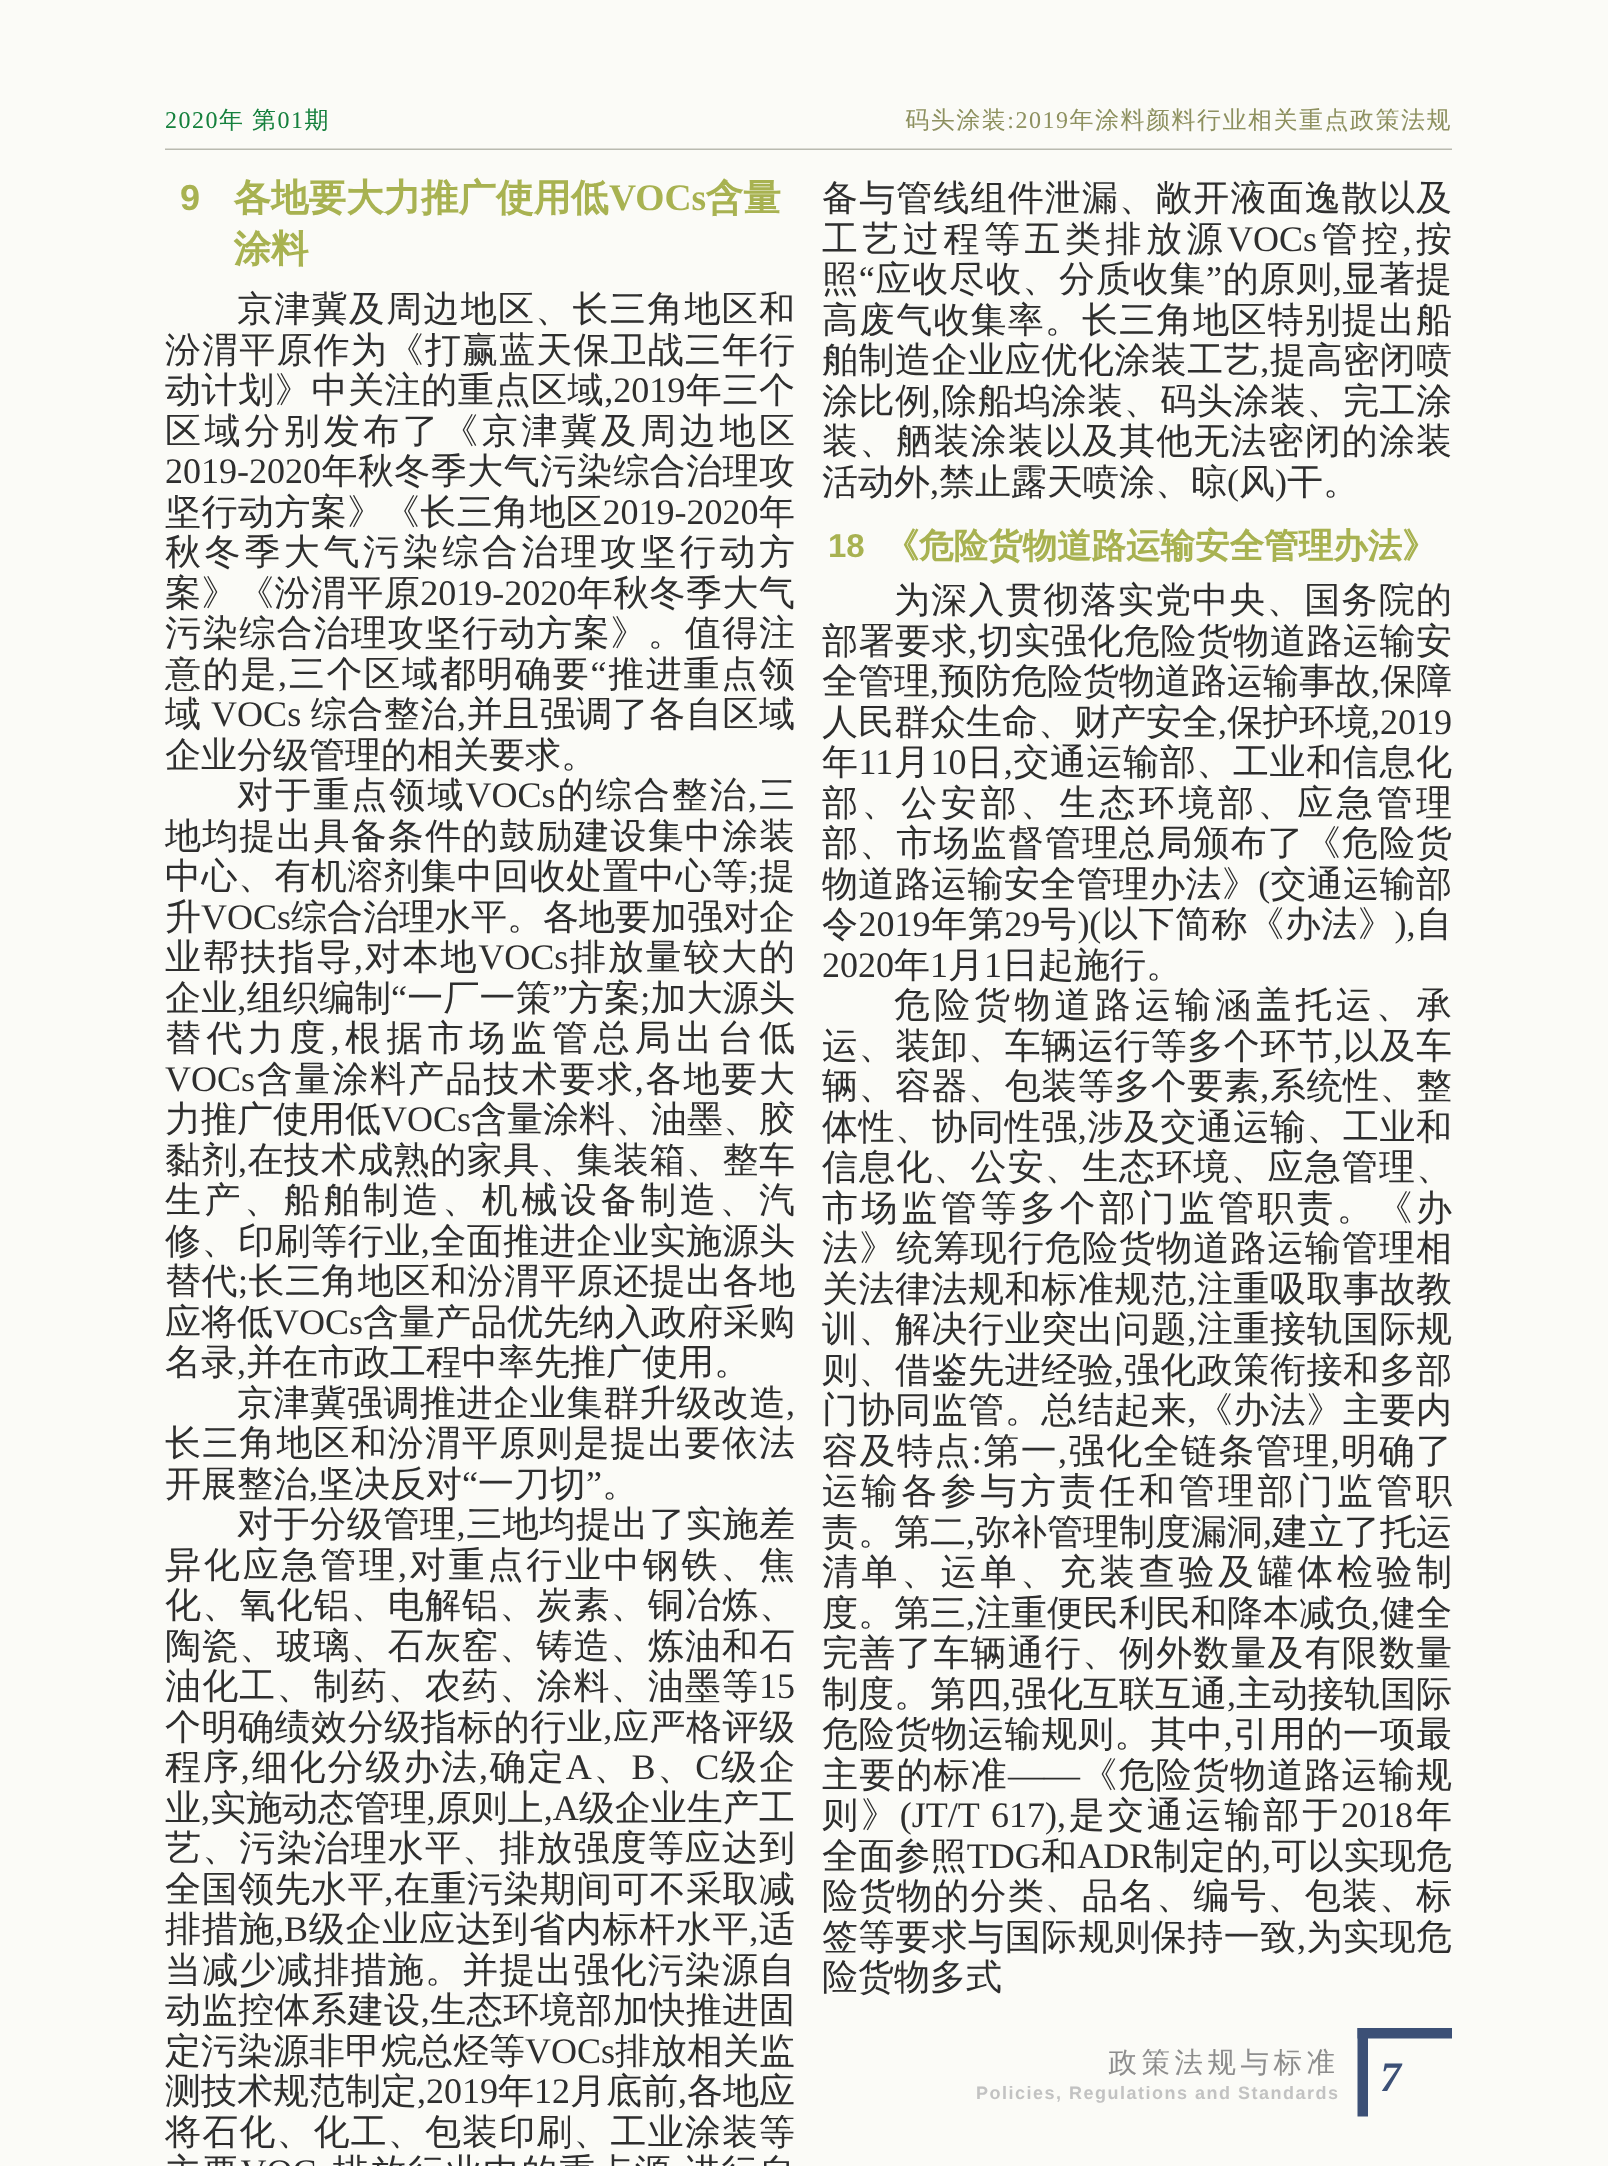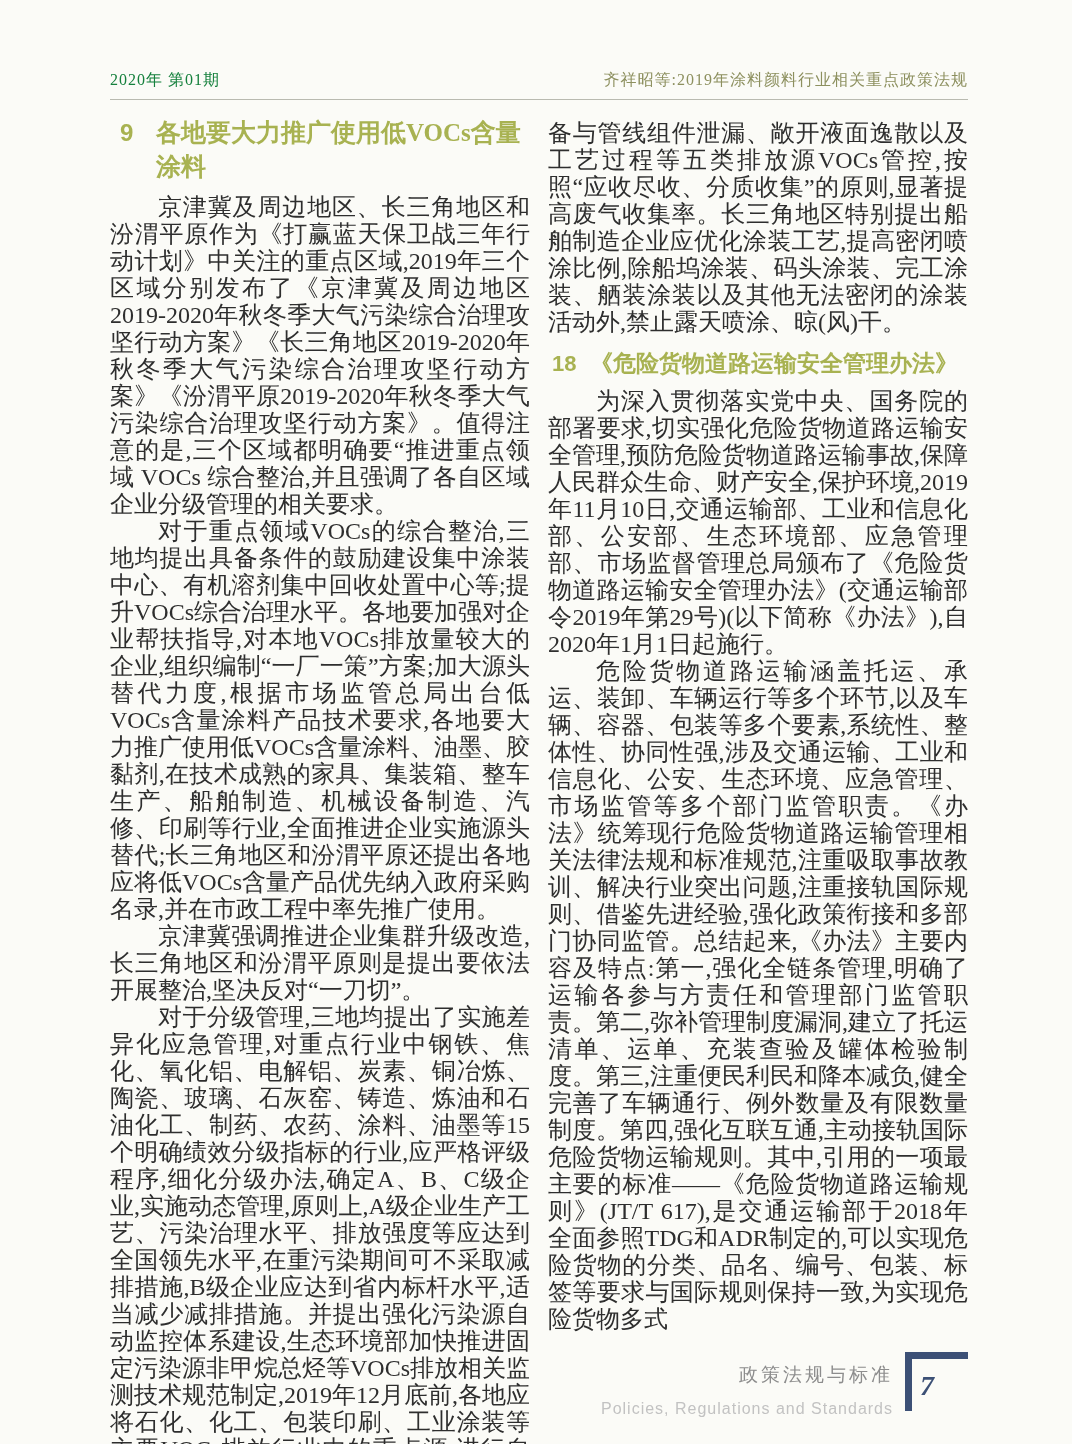--- a/index.html
+++ b/index.html
@@ -51,41 +51,41 @@
   .s10 .num{flex:none;width:42px;font-size:22px;line-height:32px;font-family:"Liberation Sans","DejaVu Sans",sans-serif;padding-left:4px;box-sizing:border-box;}
   .s10 .title{font-size:23px;line-height:32px;}
 
   
   .ftr{
     position:absolute;top:1352px;right:104px;
     display:flex;align-items:flex-start;gap:12px;
   }
   .ftext{text-align:right;padding-top:10px;}
   .fcn{font-size:19px;color:#8d8d8d;letter-spacing:3px;}
-  .fen{font-size:16px;color:#c2c2c2;letter-spacing:1px;font-family:"Liberation Sans","DejaVu Sans",sans-serif;margin-top:12px;}
+  .fen{font-size:12px;color:#c2c2c2;letter-spacing:1px;font-family:"Liberation Sans","DejaVu Sans",sans-serif;margin-top:0;font-weight:bold;}
   .pbox{
     width:48px;height:52px;
     border-top:7px solid #3c5076;
     border-left:7px solid #3c5076;
     display:flex;align-items:center;justify-content:flex-start;
     padding-left:8px;box-sizing:content-box;
   }
   .pnum{
     font-size:28px;font-style:italic;font-weight:bold;
     color:#3c5076;margin-top:2px;
   }
 </style>
 </head>
 <body>
 
 <div class="page">
 
   <div class="hdr">
     <span class="issue">2020年 第01期</span>
-    <span class="running">齐祥昭等:2019年涂料颜料行业相关重点政策法规</span>
+    <span class="running">码头涂装:2019年涂料颜料行业相关重点政策法规</span>
   </div>
   <div class="rule"></div>
 
   <div class="content">
 
     <div class="col">
       <div class="sec-head s9">
         <span class="num">9</span>
         <span class="title">各地要大力推广使用低VOCs含量涂料</span>
       </div>

